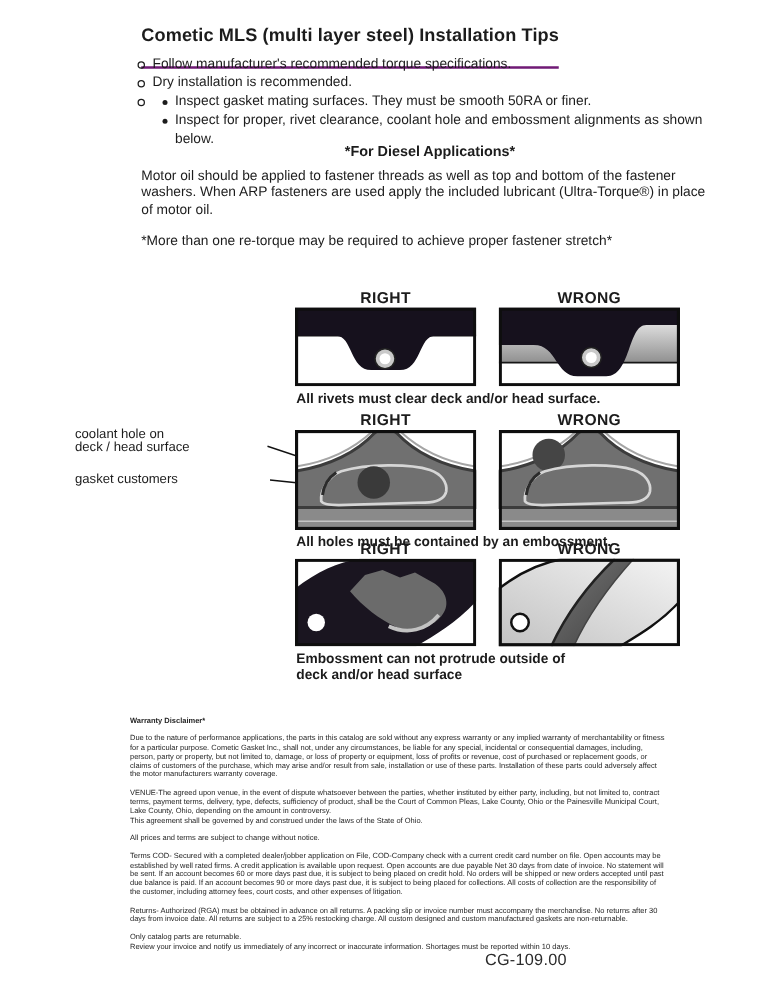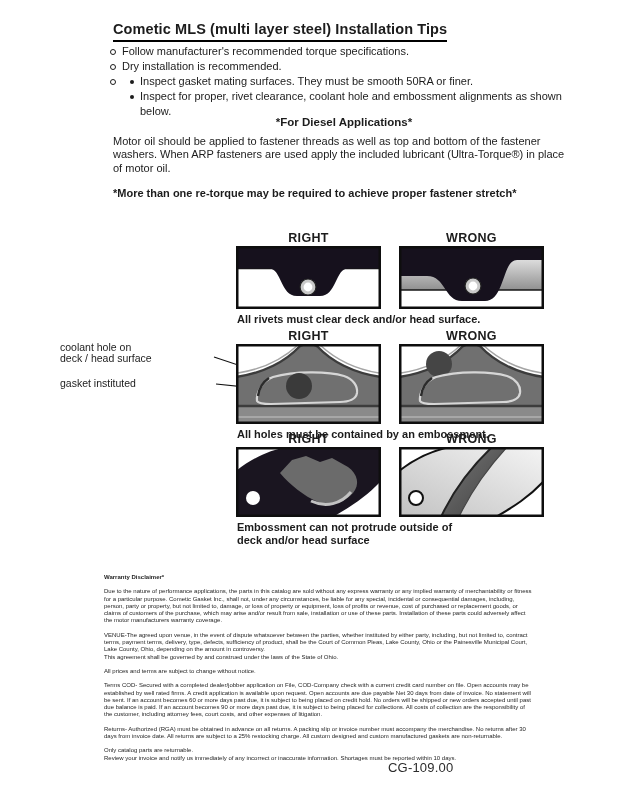--- a/index.html
+++ b/index.html
@@ -4,39 +4,39 @@
 <style>
   html,body{margin:0;padding:0;background:#fff;}
   .page{
     position:relative;width:618px;height:800px;background:#ffffff;
     font-family:"Liberation Sans",sans-serif;color:#1c1c1c;overflow:hidden;
   }
   
   .doc-head{position:absolute;left:113px;top:20px;}
   .doc-head h1{
     margin:0;font-size:14.5px;font-weight:bold;display:inline-block;
-    border-bottom:2px solid #000000;padding-bottom:3px;letter-spacing:.1px;
+    border-bottom:2px solid #701a75;padding-bottom:16px;letter-spacing:.1px;
   }
   
   .tips{position:absolute;left:104px;top:44px;width:470px;font-size:11px;}
   .tip{position:relative;padding-left:18px;line-height:15px;}
   .tip .marker{
     position:absolute;left:6px;top:5px;width:4px;height:4px;
     border:1px solid #1c1c1c;border-radius:50%;
   }
   .subtip{position:relative;padding-left:36px;line-height:15px;}
   .subtip .marker{
     position:absolute;left:26px;top:6px;width:4px;height:4px;
     background:#1c1c1c;border-radius:50%;border:none;
   }
   
   .diesel{position:absolute;left:113px;top:116px;width:462px;font-size:11px;line-height:13.2px;}
   .diesel h2{margin:0 0 6px 0;font-size:11.5px;font-weight:bold;text-align:center;}
   .diesel p{margin:0 0 9px 0;}
-  .diesel .note{margin:12px 0 0 0;font-weight:bold;}
+  .diesel .note{margin:12px 0 0 0;}
   
   .fig{position:absolute;left:0;width:527px;}
   .fig-labels{position:absolute;left:236px;top:0;width:308px;display:flex;gap:18px;}
   .fig-labels span{width:145px;text-align:center;font-size:12.5px;font-weight:bold;letter-spacing:.3px;}
   .fig-panels{position:absolute;left:236px;display:flex;gap:18px;}
   .fig-panels svg{display:block;}
   .fig-caption{position:absolute;left:237px;font-size:11px;font-weight:bold;line-height:12.5px;}
   .fig1 .fig-panels{top:15px;}
   .fig1 .fig-caption{top:82px;}
   .fig2 .fig-panels{top:15px;}
@@ -131,21 +131,21 @@
   <div class="fig fig2" style="top:329px;height:114px;">
     <div class="fig-labels">
       <span>RIGHT</span>
       <span>WRONG</span>
     </div>
     <div class="callouts">
       <div>
         <div>coolant hole on</div>
         <div>deck / head surface</div>
       </div>
-      <div class="c2">gasket instituted</div>
+      <div class="c2">gasket customers</div>
     </div>
     <svg class="leader-svg" width="618" height="114">
       <line x1="214" y1="28" x2="295" y2="55" stroke="#111" stroke-width="1.1"></line>
       <line x1="216" y1="55" x2="264" y2="60" stroke="#111" stroke-width="1.1"></line>
     </svg>
     <div class="fig-panels">
 
       <svg width="145" height="80" viewBox="0 0 145 80">
         <rect x="0" y="0" width="145" height="80" fill="#ffffff"></rect>
         <rect x="0" y="62" width="145" height="18" fill="#8a8a8a"></rect>

